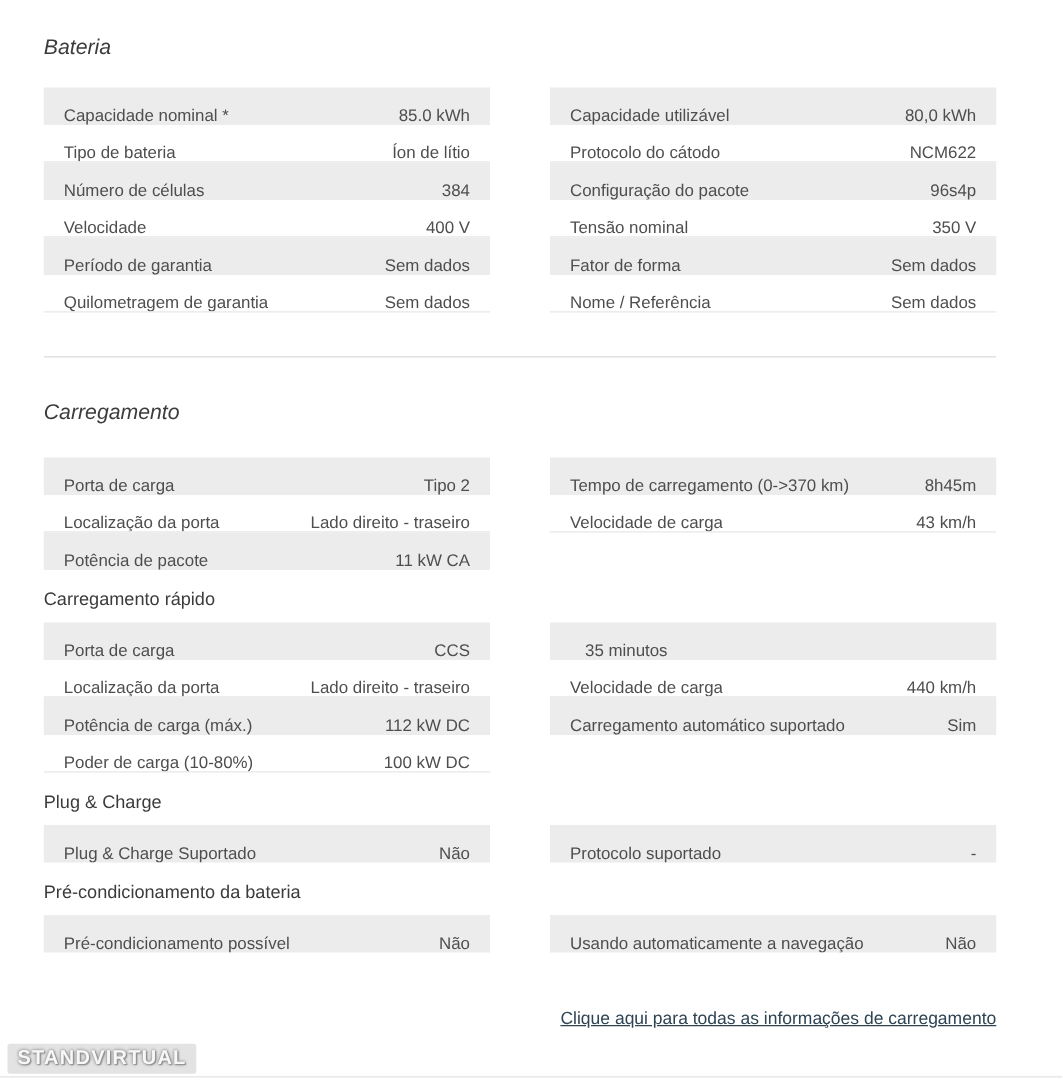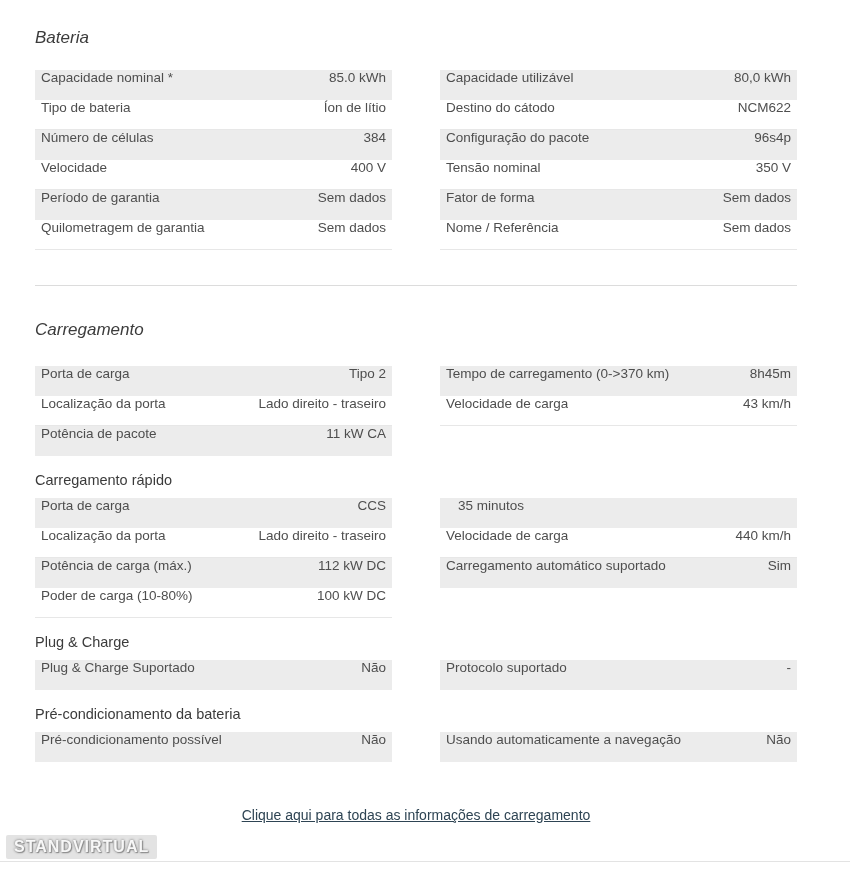--- a/index.html
+++ b/index.html
@@ -19,38 +19,38 @@
     font-style:italic;
   }
   .subheading {
     font-size:14.5px; font-weight:400; color:#3b3b3b;
     margin:0 0 10px 0;
   }
   .cols { display:flex; gap:48px; align-items:flex-start; }
   .col { flex:1; min-width:0; }
 
   .row {
-    display:flex; justify-content:space-between; align-items:flex-start;
-    height:30px; padding:0 6px;
+    display:flex; justify-content:space-between; align-items:flex-end;
+    height:30px; padding:0 16px;
     font-size:13.5px; color:#4e4e4e;
     white-space:nowrap;
   }
   .col .row:nth-child(odd) { background:#ececec; }
   .col .row:nth-child(even) { border-bottom:1px solid #e7e7e7; }
   .row .lbl { overflow:hidden; text-overflow:ellipsis; }
   .row .val { margin-left:12px; text-align:right; }
 
   .divider {
     border:none; border-top:1px solid #dcdcdc;
     margin:35px 0 34px 0;
   }
   .group { margin-bottom:16px; }
   .carregamento-title { margin-bottom:26px; }
 
-  .link-wrap { text-align:center; margin-top:44px; }
+  .link-wrap { text-align:right; margin-top:44px; }
   .charging-link {
     font-size:14px; color:#2e4453;
     text-decoration:underline; cursor:pointer;
   }
 
   .bottom-rule {
     position:absolute; left:0; right:0; bottom:7px;
     border:none; border-top:1px solid #e3e3e3;
   }
   .watermark {
@@ -96,21 +96,21 @@
         <span class="lbl">Quilometragem de garantia</span>
         <span class="val">Sem dados</span>
       </div>
     </div>
     <div class="col">
       <div class="row">
         <span class="lbl">Capacidade utilizável</span>
         <span class="val">80,0 kWh</span>
       </div>
       <div class="row">
-        <span class="lbl">Destino do cátodo</span>
+        <span class="lbl">Protocolo do cátodo</span>
         <span class="val">NCM622</span>
       </div>
       <div class="row">
         <span class="lbl">Configuração do pacote</span>
         <span class="val">96s4p</span>
       </div>
       <div class="row">
         <span class="lbl">Tensão nominal</span>
         <span class="val">350 V</span>
       </div>

